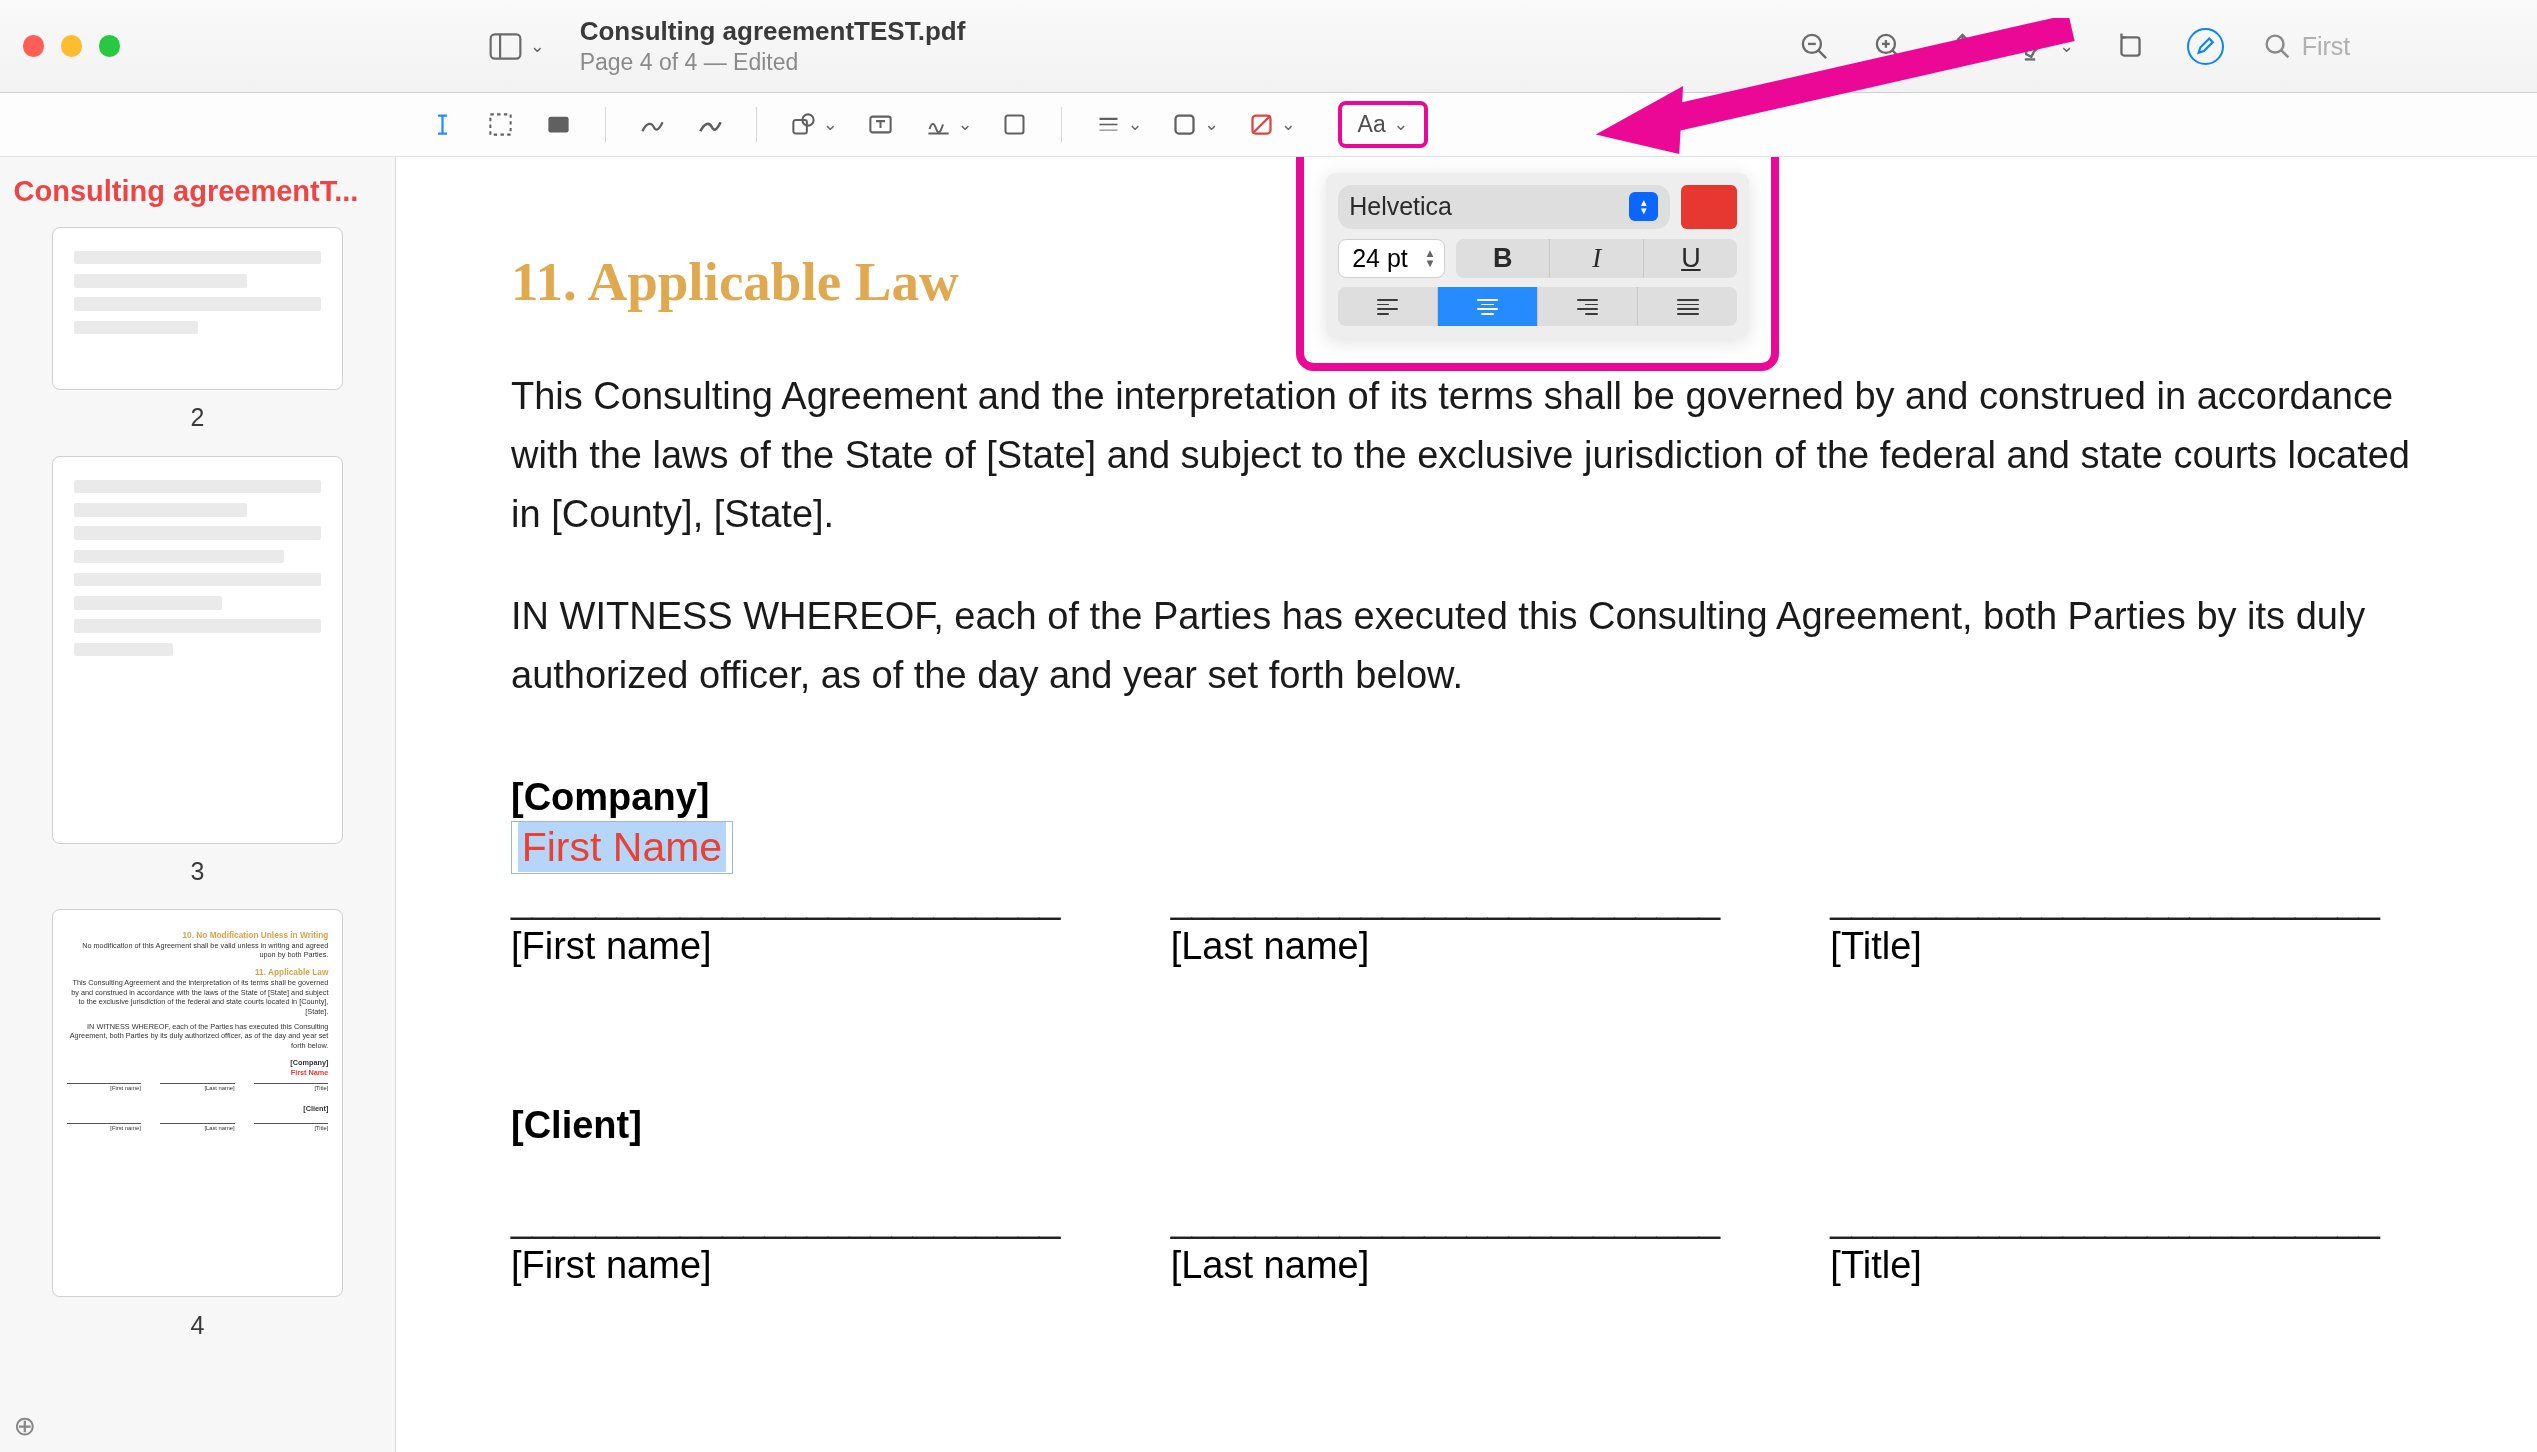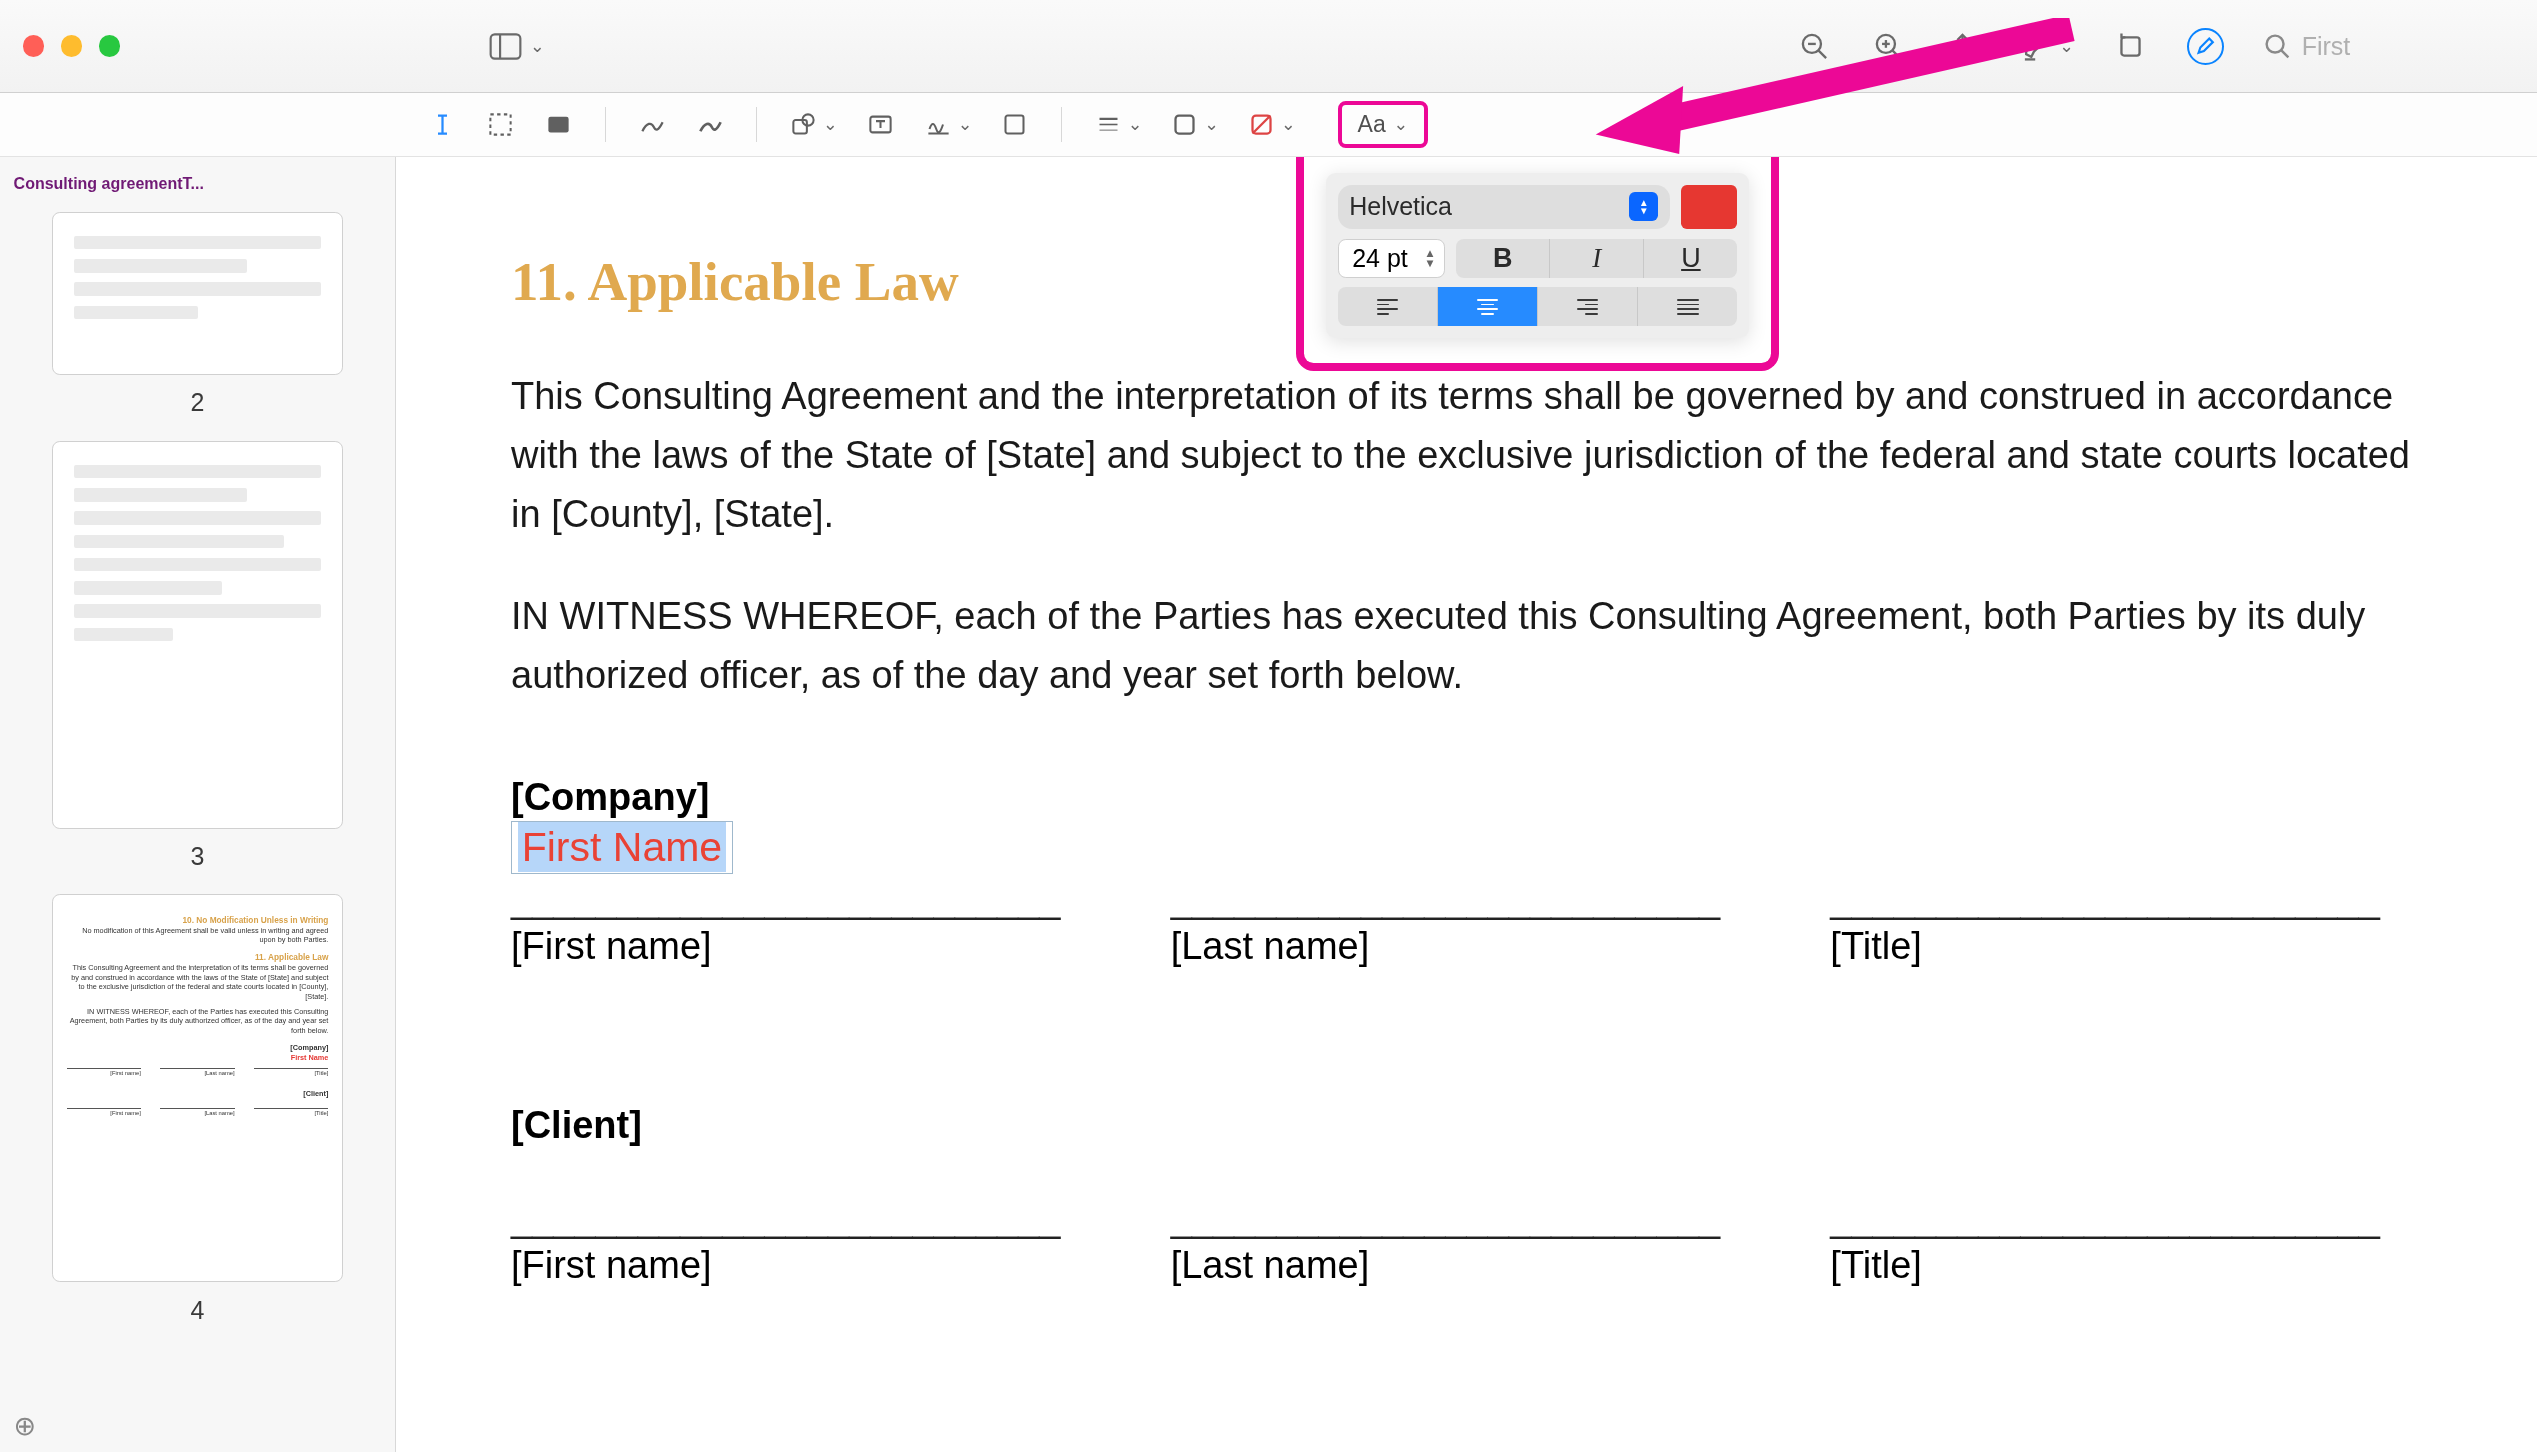--- a/index.html
+++ b/index.html
@@ -104,21 +104,21 @@
     
     .sidebar {
       width: 396px;
       background: #f7f7f7;
       border-right: 1px solid #d8d8d8;
       padding-top: 17.5px;
       overflow: hidden;
       position: relative;
     }
     .sidebar-title {
-      font-size: 16px; font-weight: 600; color: #701a75;
+      font-size: 29px; font-weight: 600; color: #ef4444;
       padding: 0 13.6px 7.8px 13.6px;
       white-space: nowrap; overflow: hidden; text-overflow: ellipsis;
     }
     .thumb-wrap {
       padding: 11.6px 52px;
       text-align: center;
     }
     .thumb {
       width: 291px;
       background: #fff;
@@ -250,20 +250,24 @@
     <div class="traffic-light tl-red"></div>
     <div class="traffic-light tl-yellow"></div>
     <div class="traffic-light tl-green"></div>
   </div>
   <div class="sidebar-toggle">
     <svg viewBox="0 0 24 20" fill="none" stroke="currentColor" stroke-width="1.6">
       <rect x="1" y="1" width="22" height="18" rx="3"></rect>
       <line x1="8" y1="1" x2="8" y2="19"></line>
     </svg>
     <span class="chevron-small">⌄</span>
+  </div>
+  <div class="doc-info">
+    <div class="doc-title">Consulting agreementTEST.pdf</div>
+    <div class="doc-sub">Page 4 of 4 — Edited</div>
   </div>
   <div class="titlebar-right">
     <div class="titlebar-icon">
       <svg viewBox="0 0 24 24" fill="none" stroke="currentColor" stroke-width="1.8">
           <circle cx="10" cy="10" r="7"></circle>
           <line x1="15" y1="15" x2="21" y2="21"></line>
           <line x1="7" y1="10" x2="13" y2="10"></line>
         </svg>
     </div>
     <div class="titlebar-icon">

